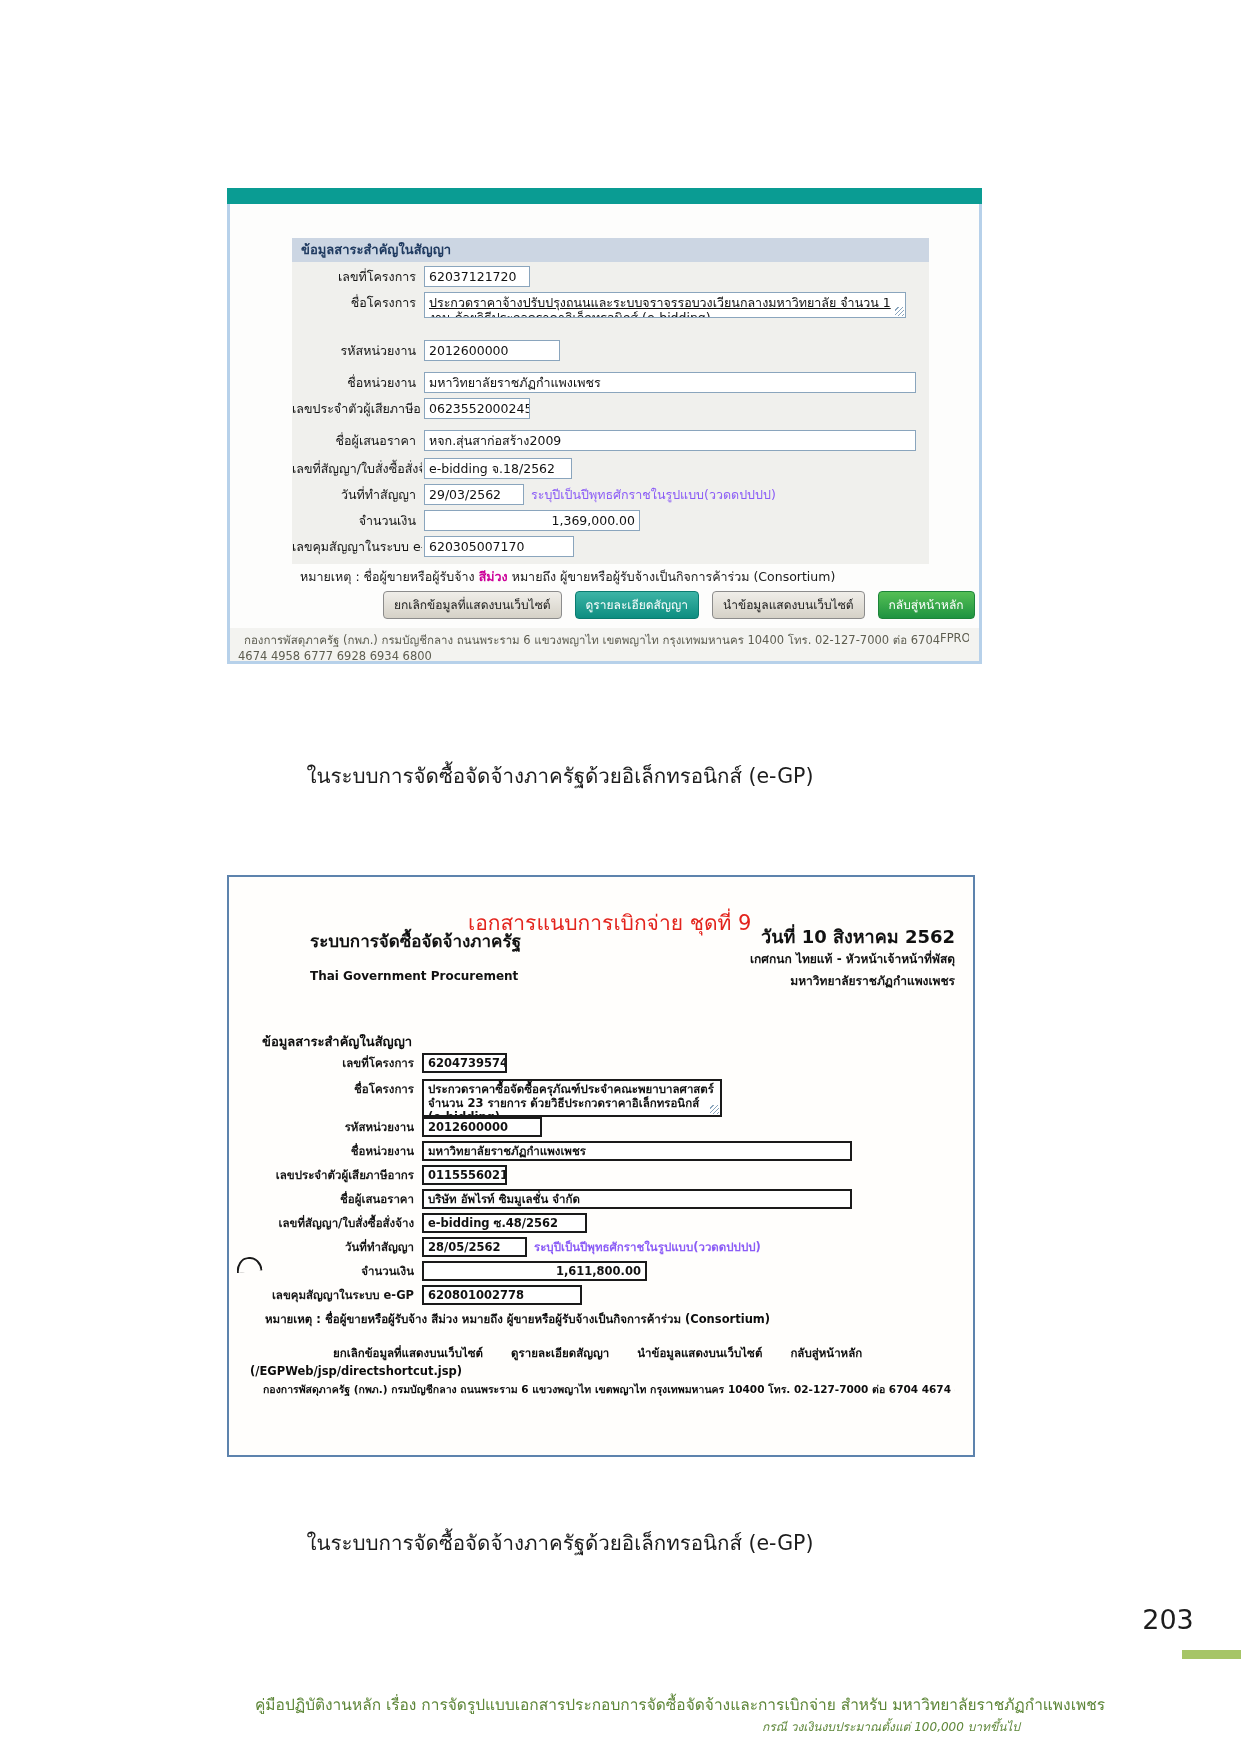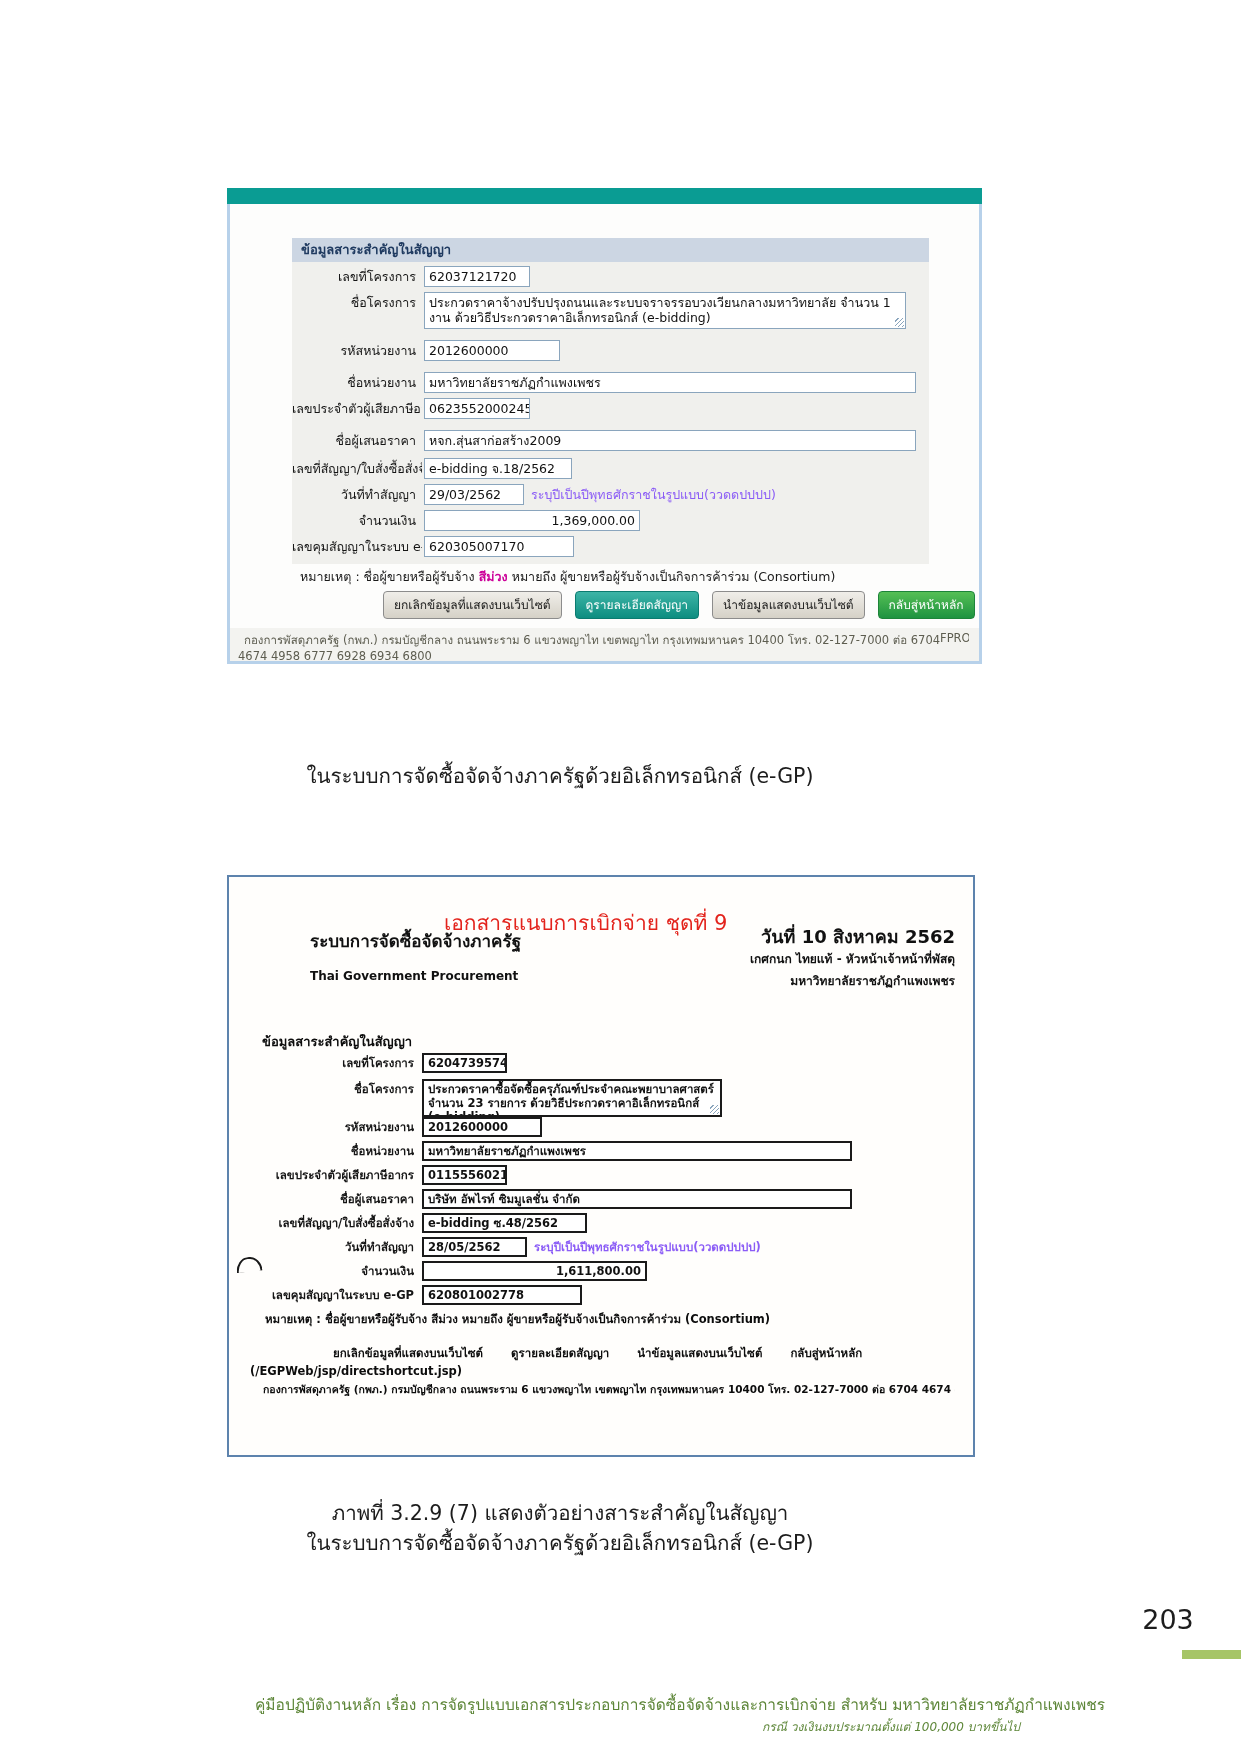--- a/index.html
+++ b/index.html
@@ -46,21 +46,21 @@
   .wf2{white-space:nowrap;margin-left:-6px;}
 
   
   .cap{position:absolute;left:120px;width:880px;text-align:center;font-size:20.5px;color:#1c1c1c;}
   .cap1a{top:731px;} .cap1b{top:759px;}
   .cap2a{top:1496px;} .cap2b{top:1526px;}
 
   
   .win2{position:absolute;left:227px;top:875px;width:748px;height:582px;background:#fffefc;border:2px solid #5d83ad;}
   .t2th{position:absolute;left:310px;top:927px;font-size:17px;font-weight:bold;color:#111;}
-  .t2red{position:absolute;left:444px;top:906px;font-size:21px;color:#e3231c;white-space:nowrap;}
+  .t2red{position:absolute;left:468px;top:906px;font-size:21px;color:#e3231c;white-space:nowrap;}
   .t2en{position:absolute;left:310px;top:969px;font-size:12px;font-weight:600;color:#111;}
   .t2right{position:absolute;left:600px;top:926px;width:355px;text-align:right;font-size:12px;
            font-weight:bold;line-height:22px;color:#111;}
   .t2right .d{font-size:18px;}
   .f2head{position:absolute;left:262px;top:1031px;font-size:13px;font-weight:bold;color:#0d0d0d;}
   .note2{position:absolute;left:265px;top:1310px;font-size:11.5px;font-weight:bold;color:#0d0d0d;white-space:nowrap;}
   .links2{position:absolute;left:333px;top:1344px;display:flex;gap:28px;font-size:11.5px;font-weight:bold;color:#0d0d0d;white-space:nowrap;}
   .path2{position:absolute;left:250px;top:1364px;font-size:11.5px;font-weight:bold;color:#0d0d0d;}
   .wfooter2{position:absolute;left:263px;top:1381px;width:692px;display:flex;justify-content:space-between;
             font-size:10.5px;font-weight:bold;color:#0d0d0d;white-space:nowrap;overflow:hidden;}
@@ -84,21 +84,21 @@
   <div class="band1">ข้อมูลสาระสำคัญในสัญญา</div>
   <div id="f1rows">
       <div class="frow f1" style="left: 292px; top: 266px;">
         <span class="flabel" style="width: 130px;">เลขที่โครงการ</span>
         <span class="fbox" style="width: 106px;">
           <span class="val">62037121720</span>
         </span>
       </div>
       <div class="frow f1" style="left: 292px; top: 292px;">
         <span class="flabel" style="width: 130px;">ชื่อโครงการ</span>
-        <span class="fbox fta" style="width: 482px; height: 37px;">
+        <span class="fbox fta" style="width: 482px; height: 26px; text-decoration: underline;">
           <span class="val">ประกวดราคาจ้างปรับปรุงถนนและระบบจราจรรอบวงเวียนกลางมหาวิทยาลัย จำนวน 1 งาน ด้วยวิธีประกวดราคาอิเล็กทรอนิกส์ (e-bidding)</span>
           <i class="resize-h"></i>
         </span>
       </div>
       <div class="frow f1" style="left: 292px; top: 340px;">
         <span class="flabel" style="width: 130px;">รหัสหน่วยงาน</span>
         <span class="fbox" style="width: 136px;">
           <span class="val">2012600000</span>
         </span>
       </div>
@@ -247,20 +247,19 @@
       <span>นำข้อมูลแสดงบนเว็บไซต์</span>
       <span>กลับสู่หน้าหลัก</span>
     </div>
   <div class="path2">(/EGPWeb/jsp/directshortcut.jsp)</div>
   <div class="wfooter2">
     <span>กองการพัสดุภาครัฐ (กพภ.) กรมบัญชีกลาง ถนนพระราม 6 แขวงพญาไท เขตพญาไท กรุงเทพมหานคร 10400 โทร. 02-127-7000 ต่อ 6704 4674 4958 6777 6928 6934 6800</span>
 
   </div>
   <div class="arc"></div>
 
-  <div class="cap cap2a">ภาพที่ 3.2.9 (7) แสดงตัวอย่างสาระสำคัญในสัญญา</div>
   <div class="cap cap2b">ในระบบการจัดซื้อจัดจ้างภาครัฐด้วยอิเล็กทรอนิกส์ (e-GP)</div>
 
   <div class="pfoot1">คู่มือปฏิบัติงานหลัก เรื่อง การจัดรูปแบบเอกสารประกอบการจัดซื้อจัดจ้างและการเบิกจ่าย  สำหรับ มหาวิทยาลัยราชภัฏกำแพงเพชร</div>
   <div class="pfoot2">กรณี วงเงินงบประมาณตั้งแต่ 100,000 บาทขึ้นไป</div>
   <div class="pnum">203</div>
   <div class="pbar"></div>
 </div>
 
 </body></html>

